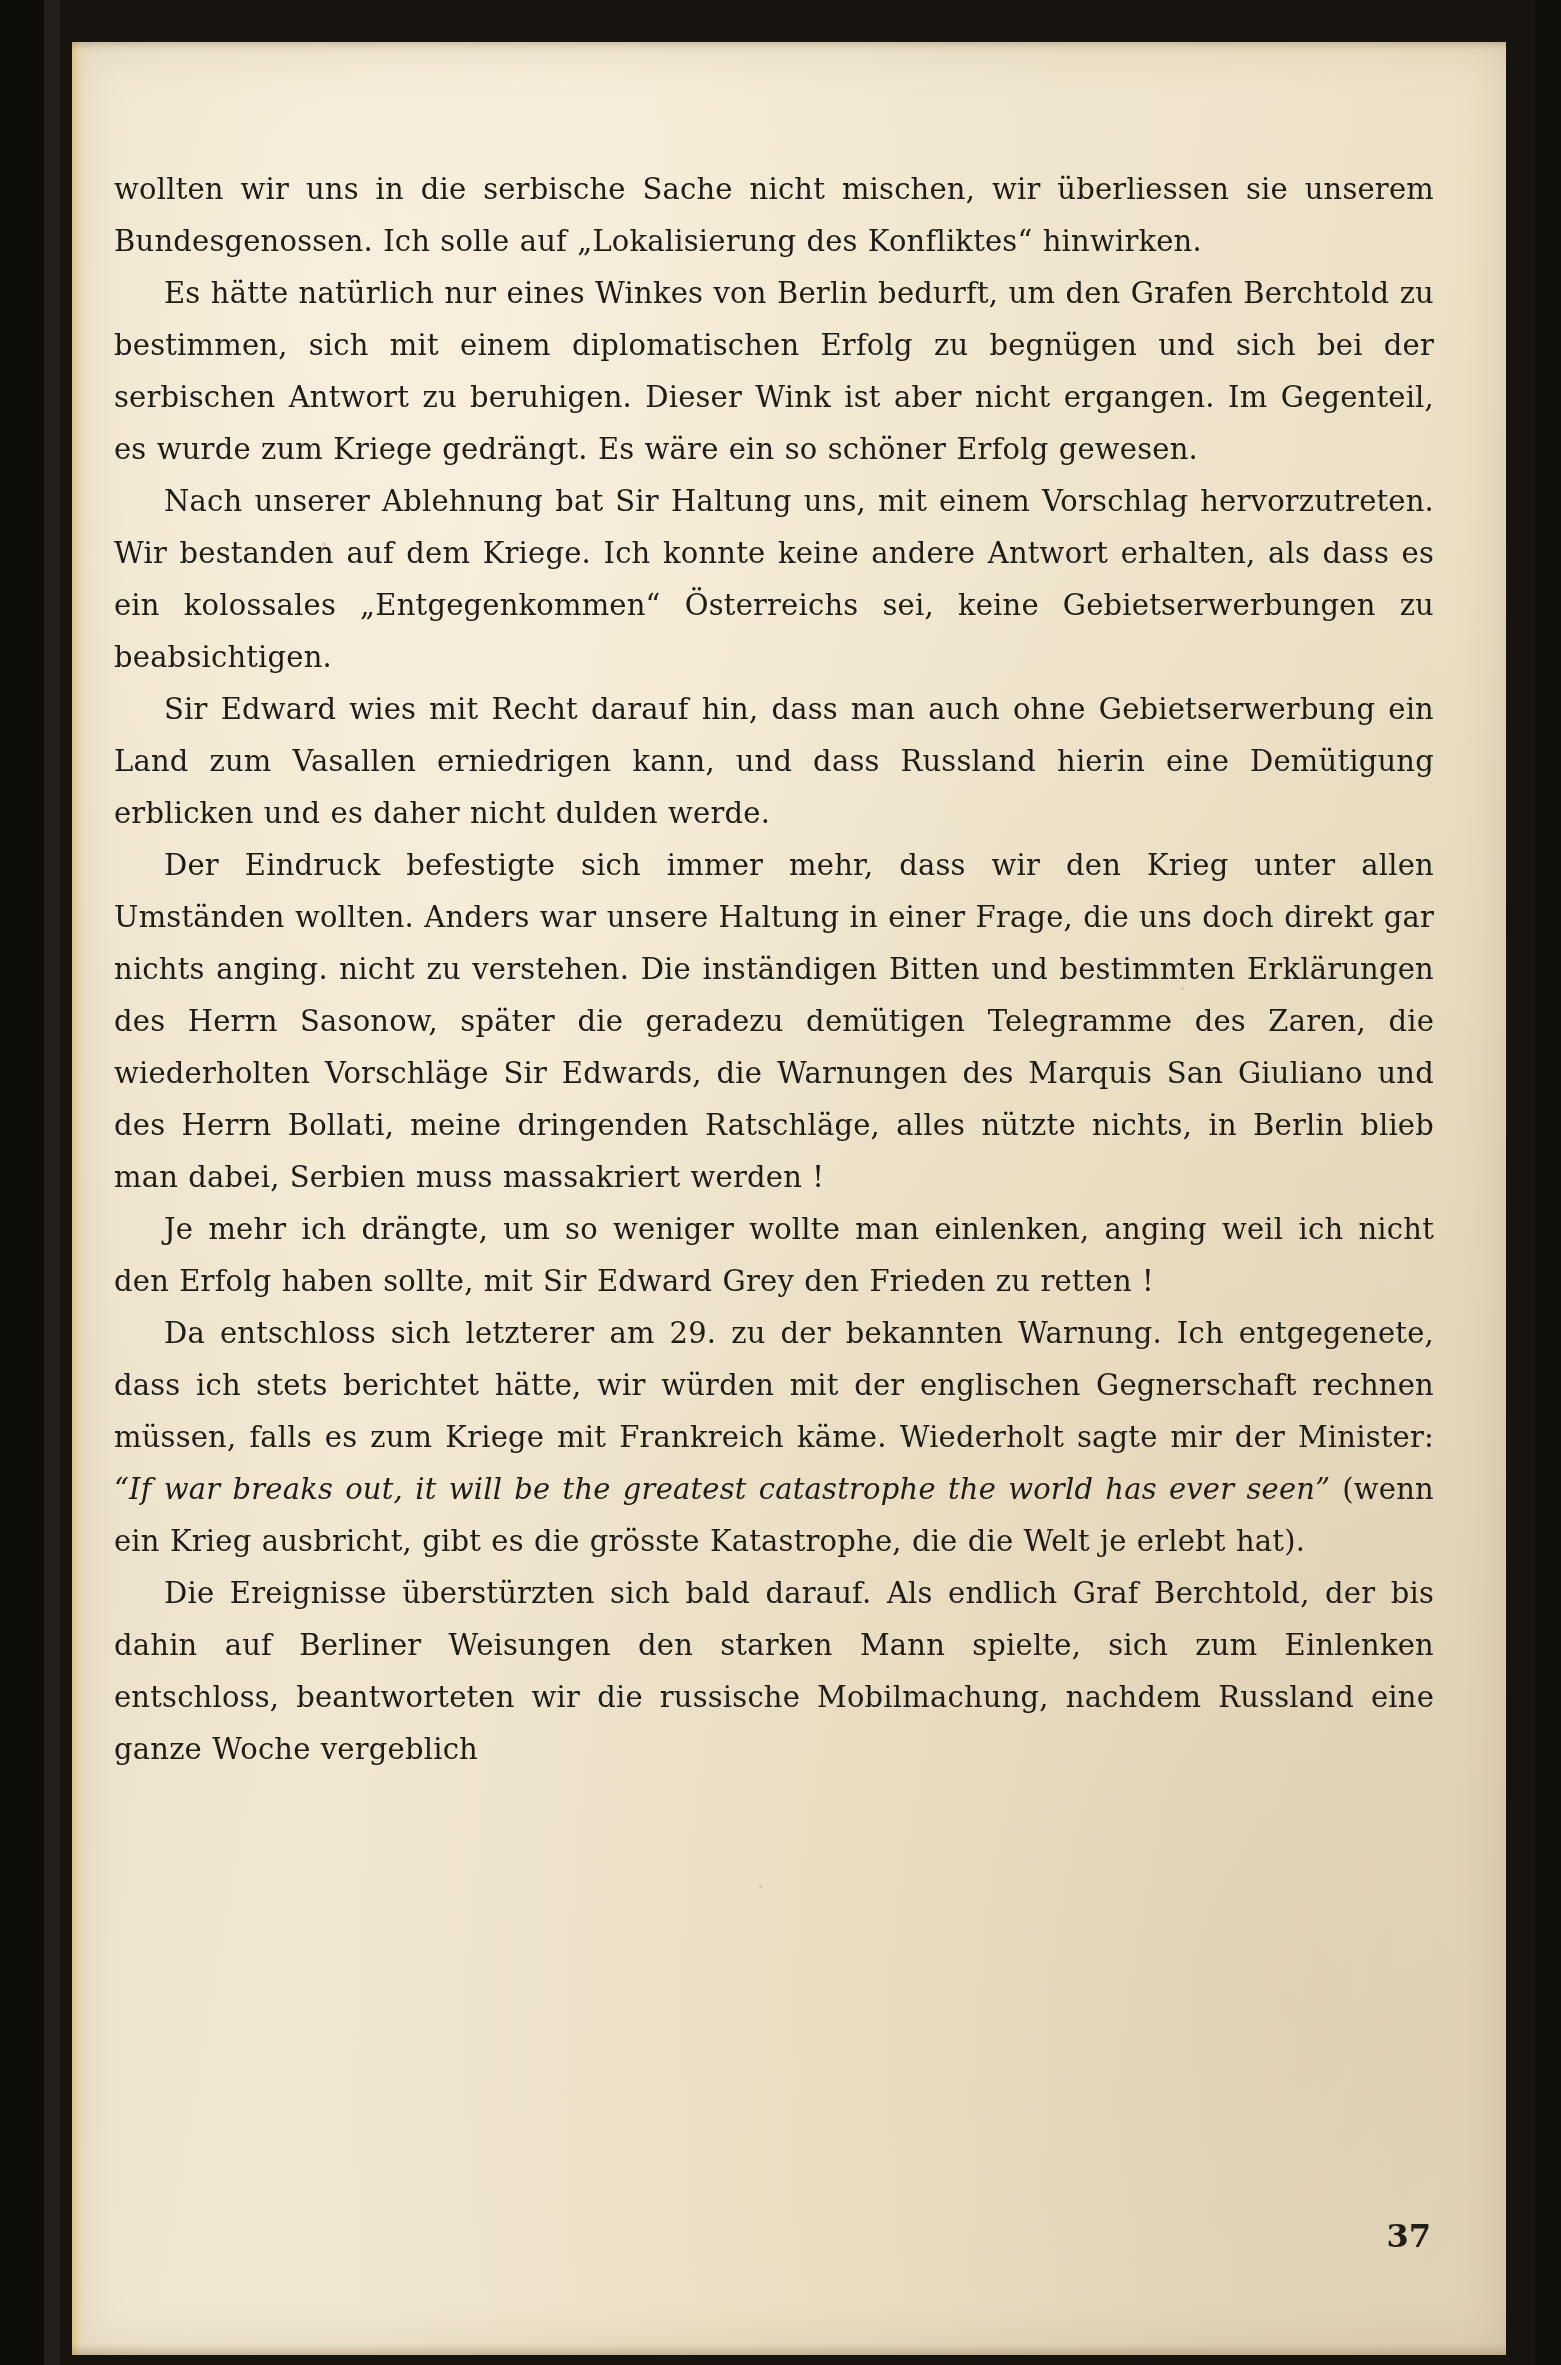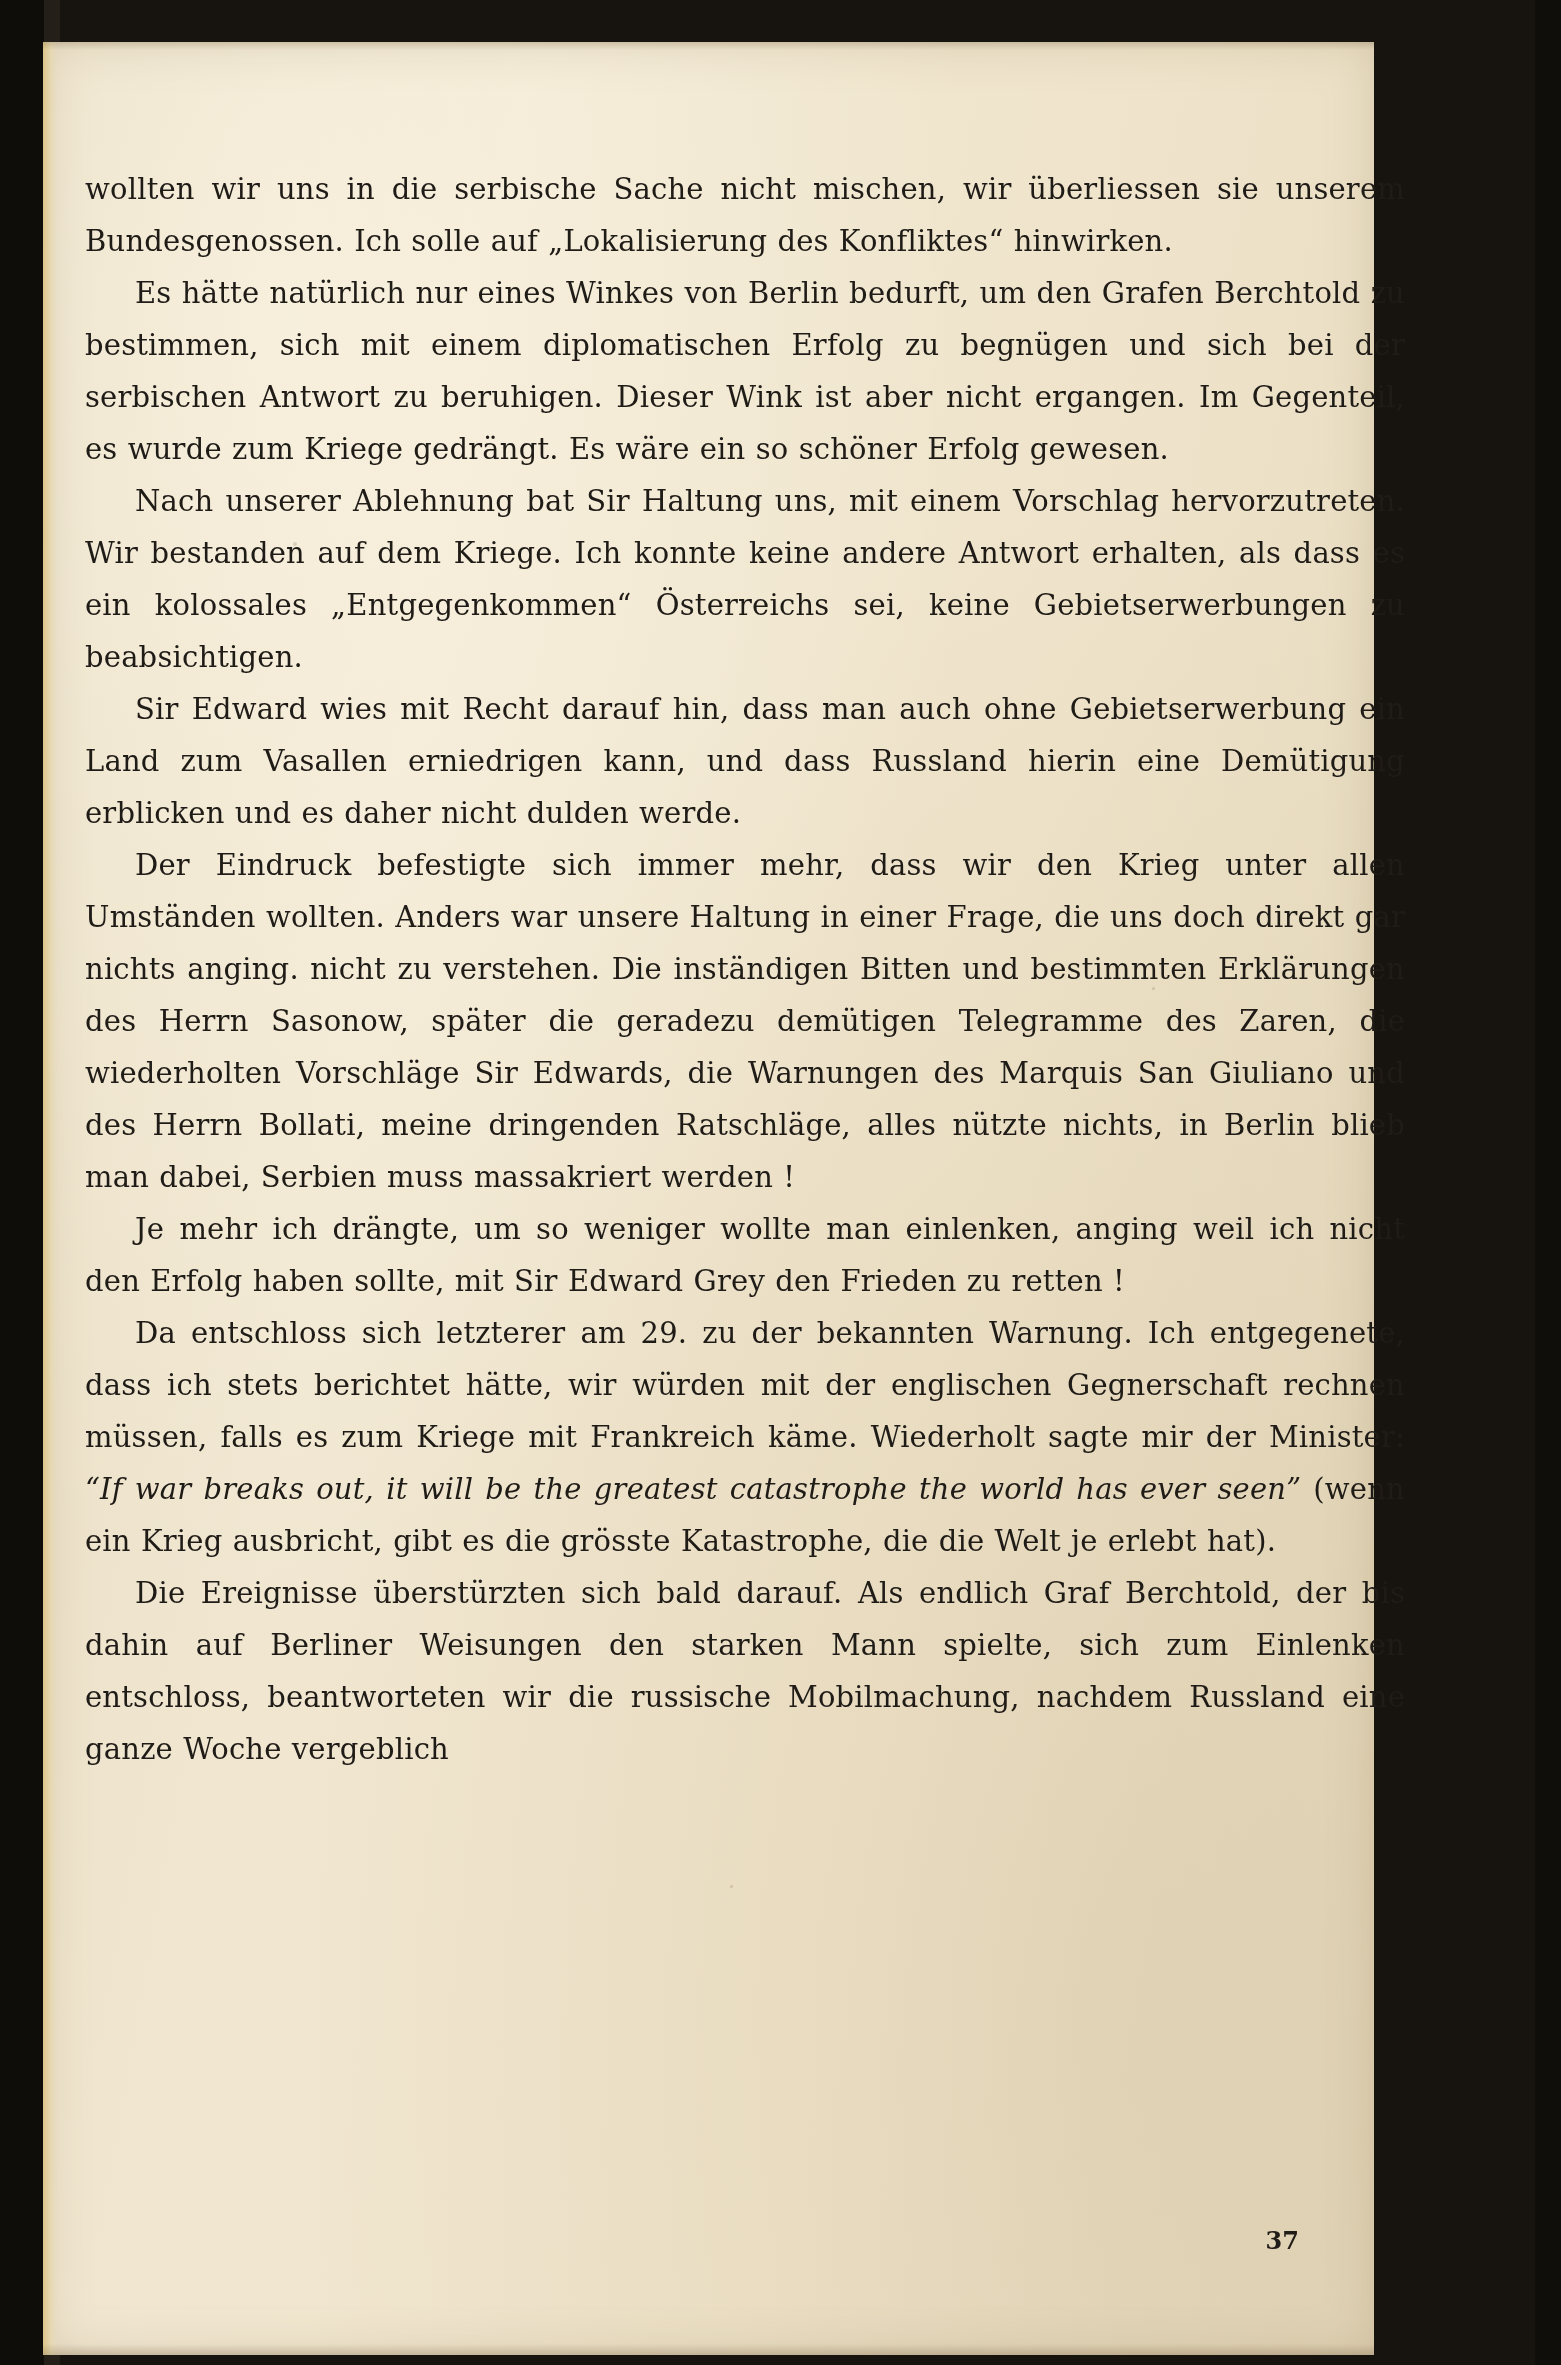--- a/index.html
+++ b/index.html
@@ -44,23 +44,23 @@
     right: 0;
     top: 0;
     width: 26.6px;
     height: 2366px;
     background: #100e0b;
   }
 
   
   #page {
     position: absolute;
-    left: 43px;
+    left: 72px;
     top: 42px;
-    width: 1331px;
+    width: 1434px;
     height: 2313px;
     background: #efe4cc;
     background-image:
       radial-gradient(ellipse at 18% 12%, rgba(255,250,235,0.55) 0%, rgba(255,250,235,0) 45%),
       radial-gradient(ellipse at 85% 85%, rgba(206,186,150,0.35) 0%, rgba(206,186,150,0) 55%),
       linear-gradient(100deg, #e8dcc2 0%, #f1e7d1 28%, #efe4cb 65%, #e5d9bd 100%);
     box-shadow: inset 0 0 47px rgba(150,128,92,0.25);
   }
   
   .page-edge-left {
@@ -107,21 +107,21 @@
     text-indent: 0;
   }
   p.para em {
     font-style: italic;
   }
 
   .page-number {
     position: absolute;
     right: 75px;
     bottom: 100px;
-    font-size: 24px;
+    font-size: 32px;
     font-weight: bold;
     color: #201c17;
     font-family: "DejaVu Serif", serif;
   }
 
   
   .speckle {
     position: absolute;
     border-radius: 50%;
     background: rgba(120,95,60,0.22);

